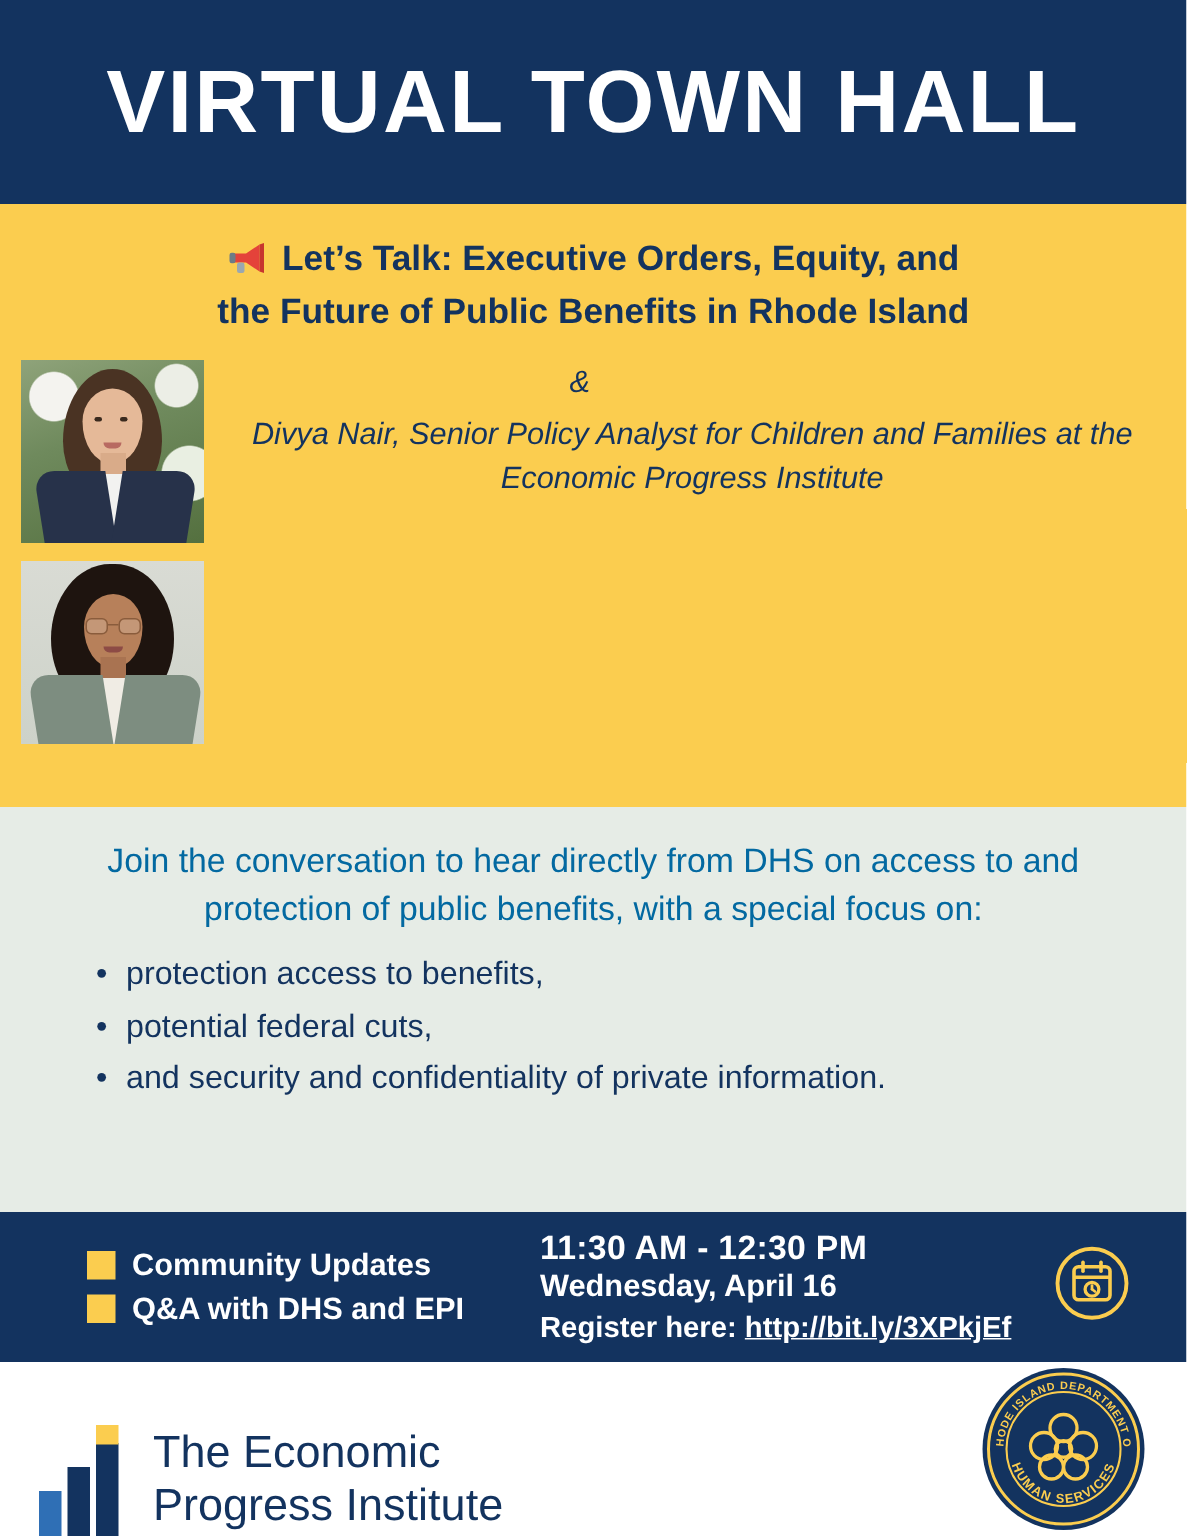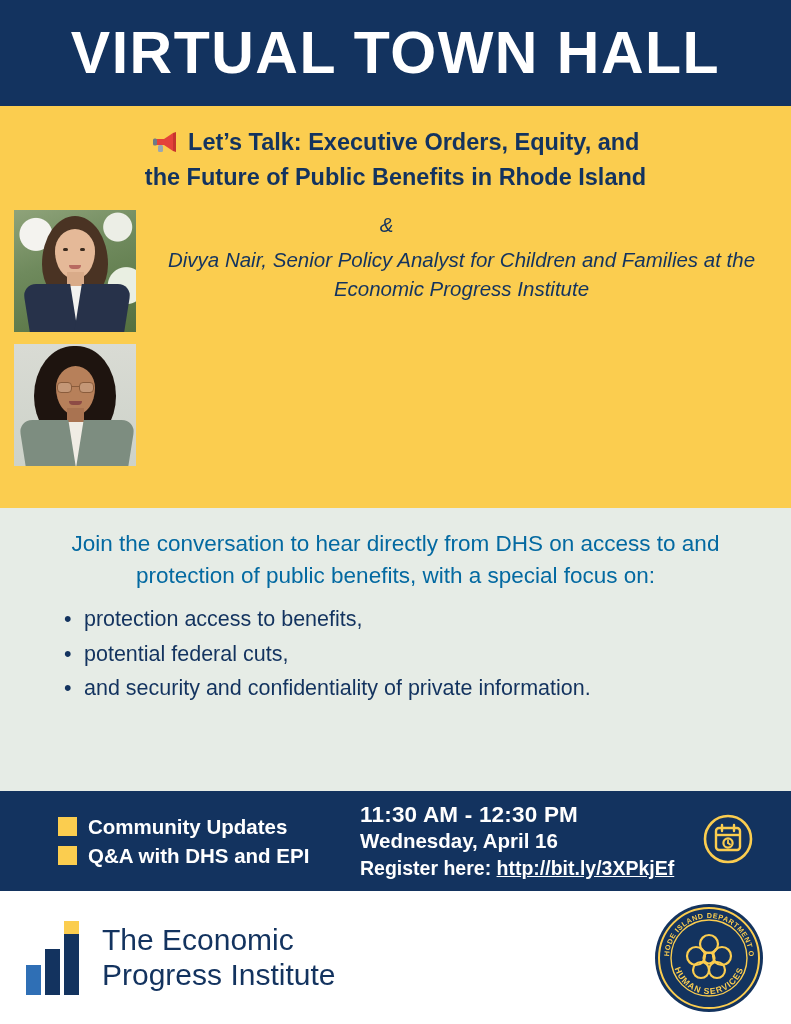--- a/index.html
+++ b/index.html
@@ -15,21 +15,21 @@
     width: 791px;
     height: 1024px;
     background: #ffffff;
     display: flex;
     flex-direction: column;
   }
 
   
   .header {
     background: #13335f;
-    height: 106px;
+    height: 136px;
     display: flex;
     align-items: center;
     justify-content: center;
   }
   .header-title {
     color: #ffffff;
     font-size: 59px;
     font-weight: bold;
     letter-spacing: 1.5px;
     line-height: 1;
@@ -200,23 +200,23 @@
   .date { font-size: 20.5px; font-weight: bold; margin-top: 1px; }
   .register { font-size: 19.5px; font-weight: bold; margin-top: 4px; }
   .register a { color: #ffffff; text-decoration: underline; }
   .cal-icon {
     position: absolute; right: 14px; top: 50%; transform: translateY(-50%);
   }
 
   
   .footer {
     background: #ffffff;
-    height: 133px;
+    height: 116px;
     display: flex;
-    align-items: center;
+    align-items: flex-end;
     padding: 0 26px;
     position: relative;
   }
   .epi-logo { display: flex; align-items: center; }
   .epi-mark { position: relative; width: 62px; height: 74px; margin-right: 14px; }
   .bar { position: absolute; bottom: 0; }
   .bar.b1 { left: 0; width: 15px; height: 30px; background: #2f6fb5; }
   .bar.b2 { left: 19px; width: 15px; height: 46px; background: #13335f; }
   .bar.b3 { left: 38px; width: 15px; height: 62px; background: #13335f; }
   .dot { position: absolute; left: 38px; top: 0; width: 15px; height: 13px; background: #fbcd4f; }

